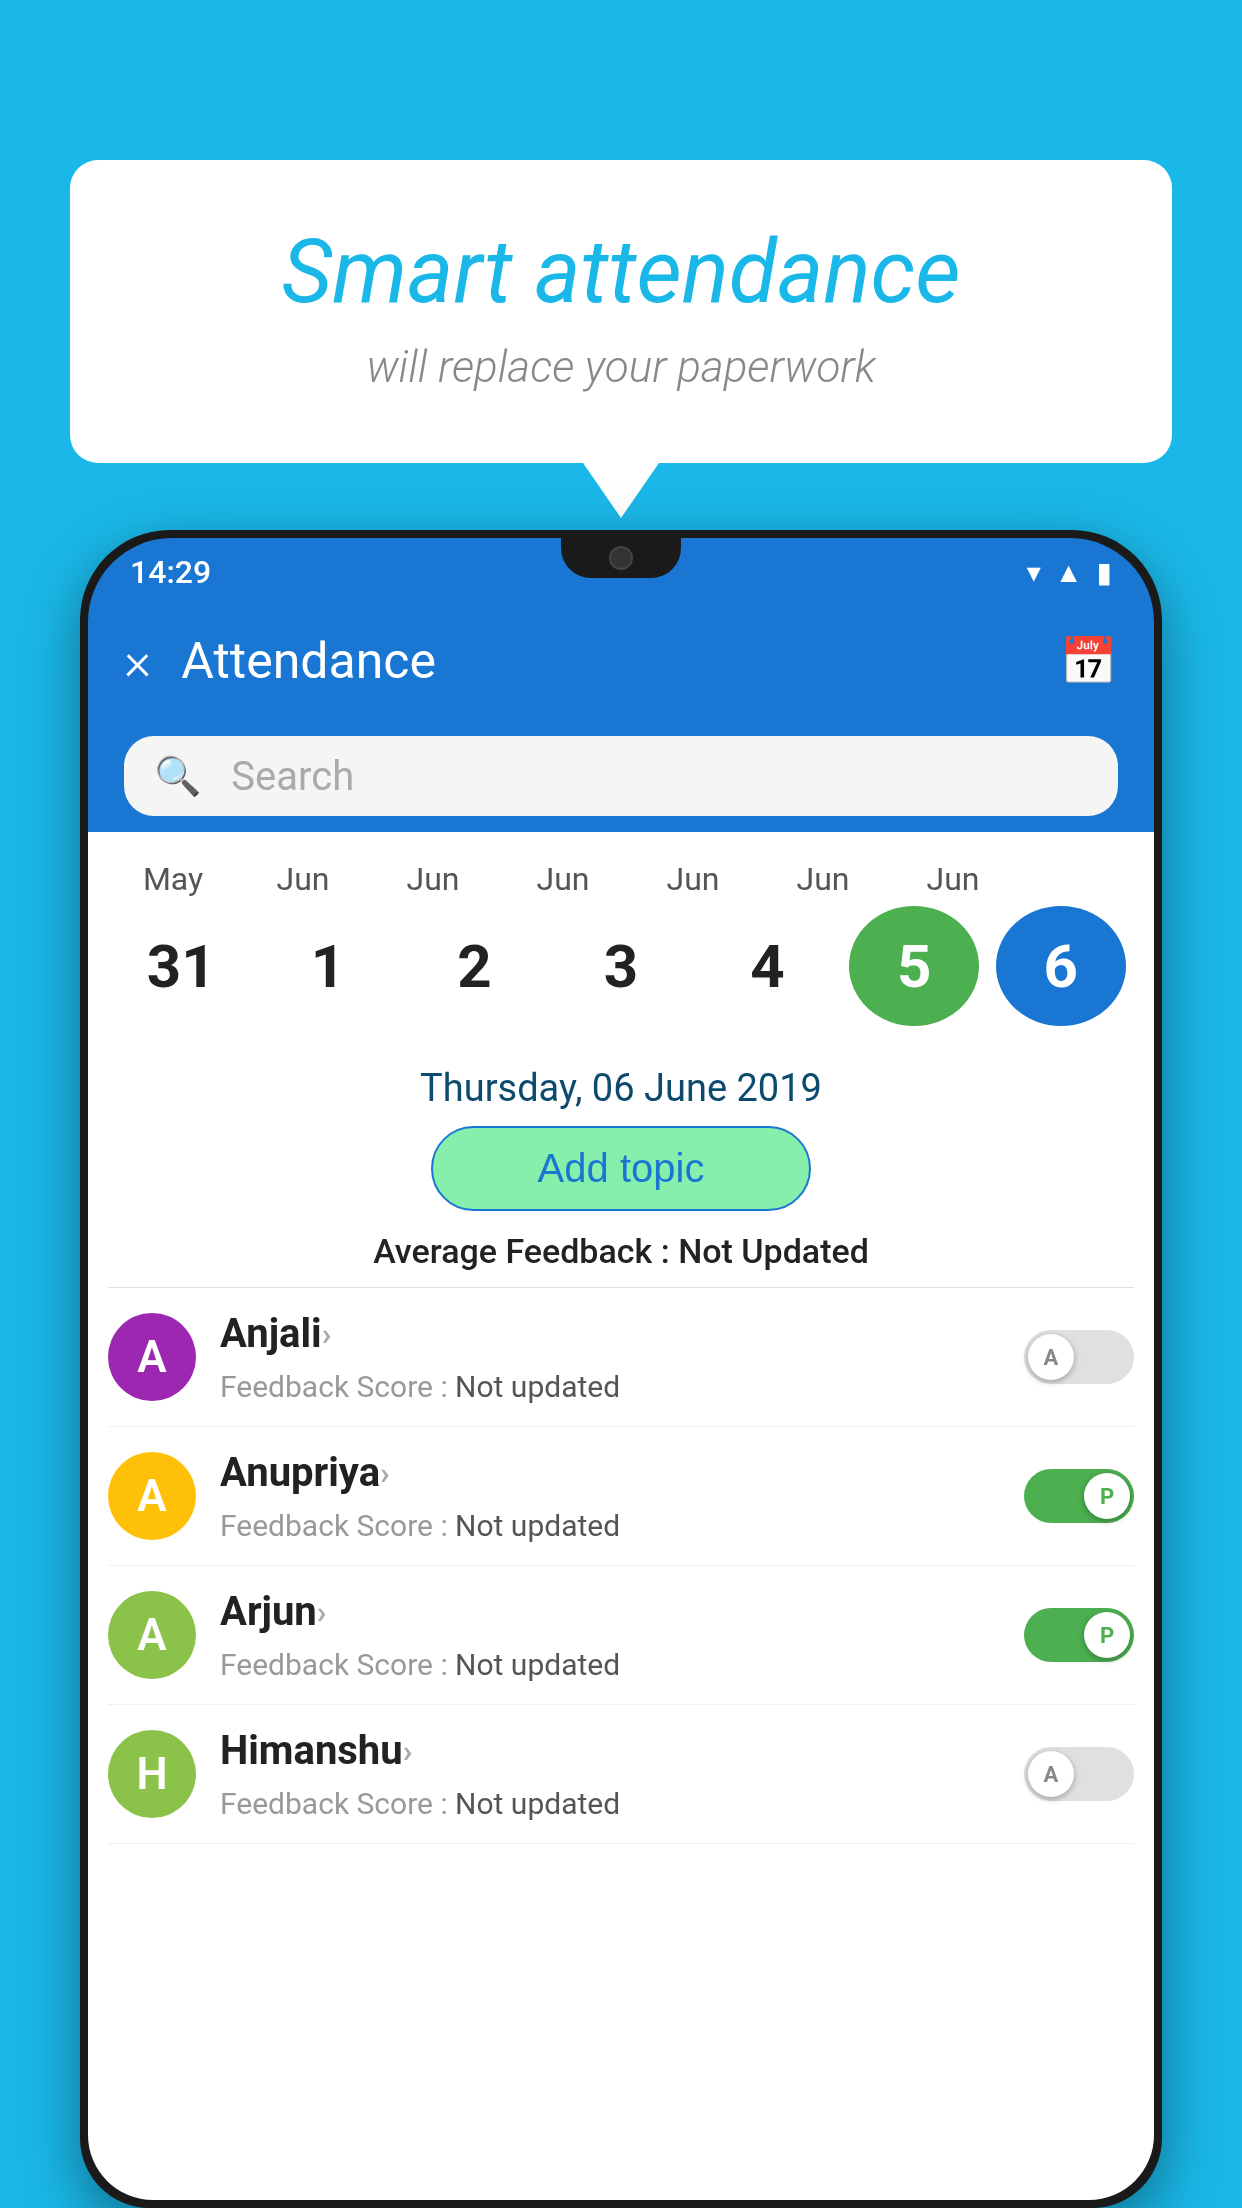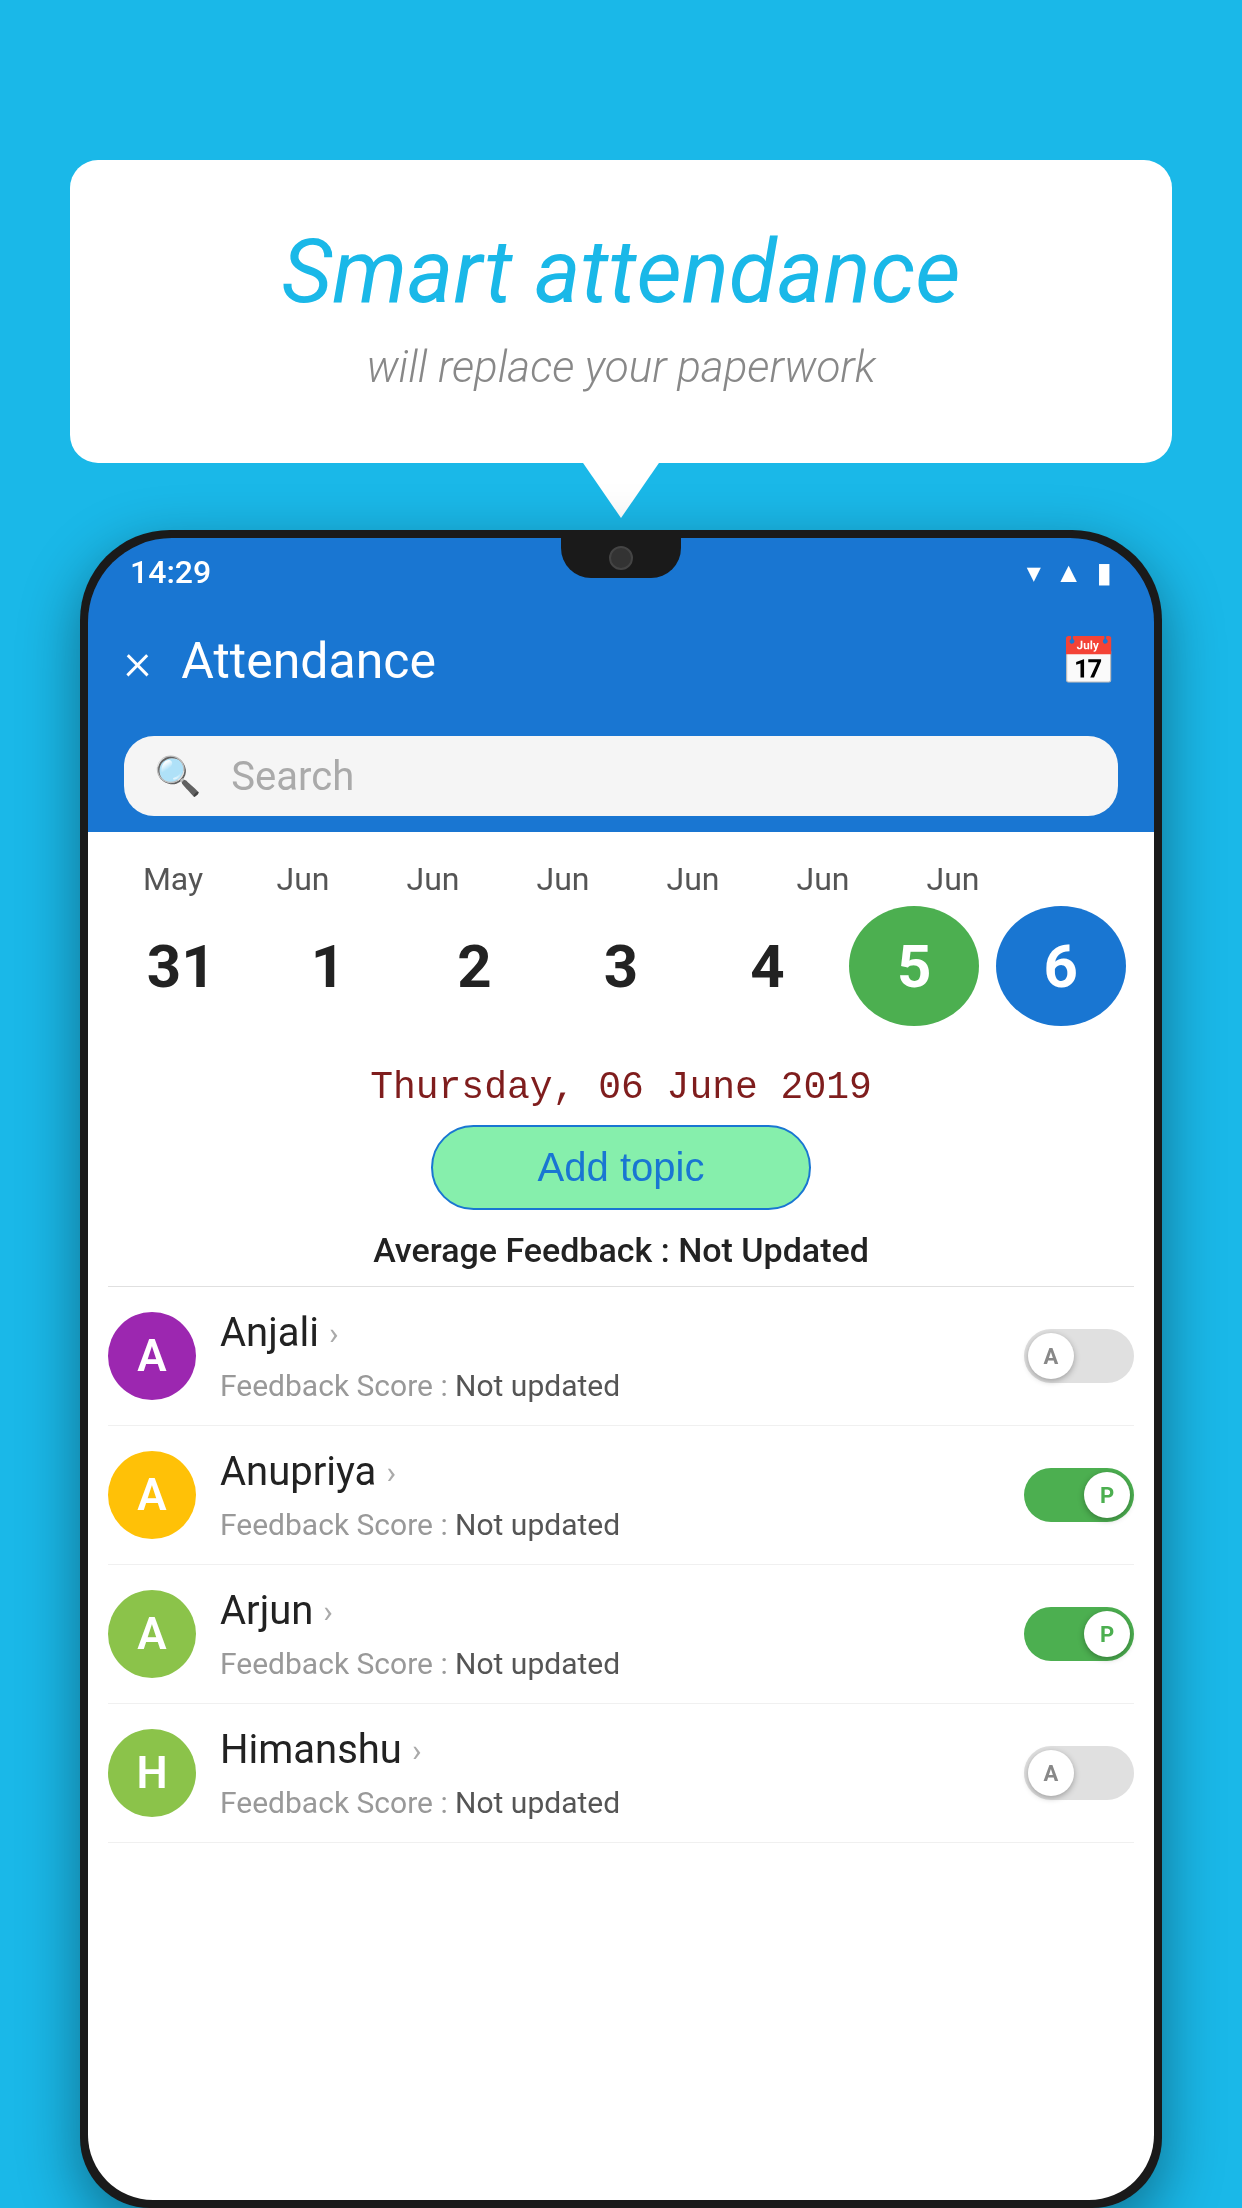--- a/index.html
+++ b/index.html
@@ -212,23 +212,22 @@
     .date-item.selected {
       background: #1976D2;
       color: white;
       border-radius: 50%;
     }
 
     
     .date-label {
       text-align: center;
       font-size: 38px;
-      color: #7f1d1d;
+      color: #0c4a6e;
       padding: 20px 0 16px;
-      font-family: Liberation Mono, monospace;
     }
 
     
     .add-topic-btn {
       display: block;
       margin: 0 auto 20px;
       border: 2px solid #1976D2;
       border-radius: 50px;
       padding: 18px 60px;
       background: #86efac;
@@ -279,25 +278,24 @@
       font-weight: 600;
       color: white;
       flex-shrink: 0;
       margin-right: 24px;
     }
     .student-info {
       flex: 1;
     }
     .student-name {
       font-size: 40px;
-      font-weight: 400;
+      font-weight: 700;
       color: #222;
       display: flex;
       align-items: center;
-      gap: 10px;
       text-align: right;
     }
     .student-name .chevron {
       color: #aaa;
       font-size: 32px;
     }
     .student-feedback {
       font-size: 30px;
       color: #999;
       margin-top: 12px;

